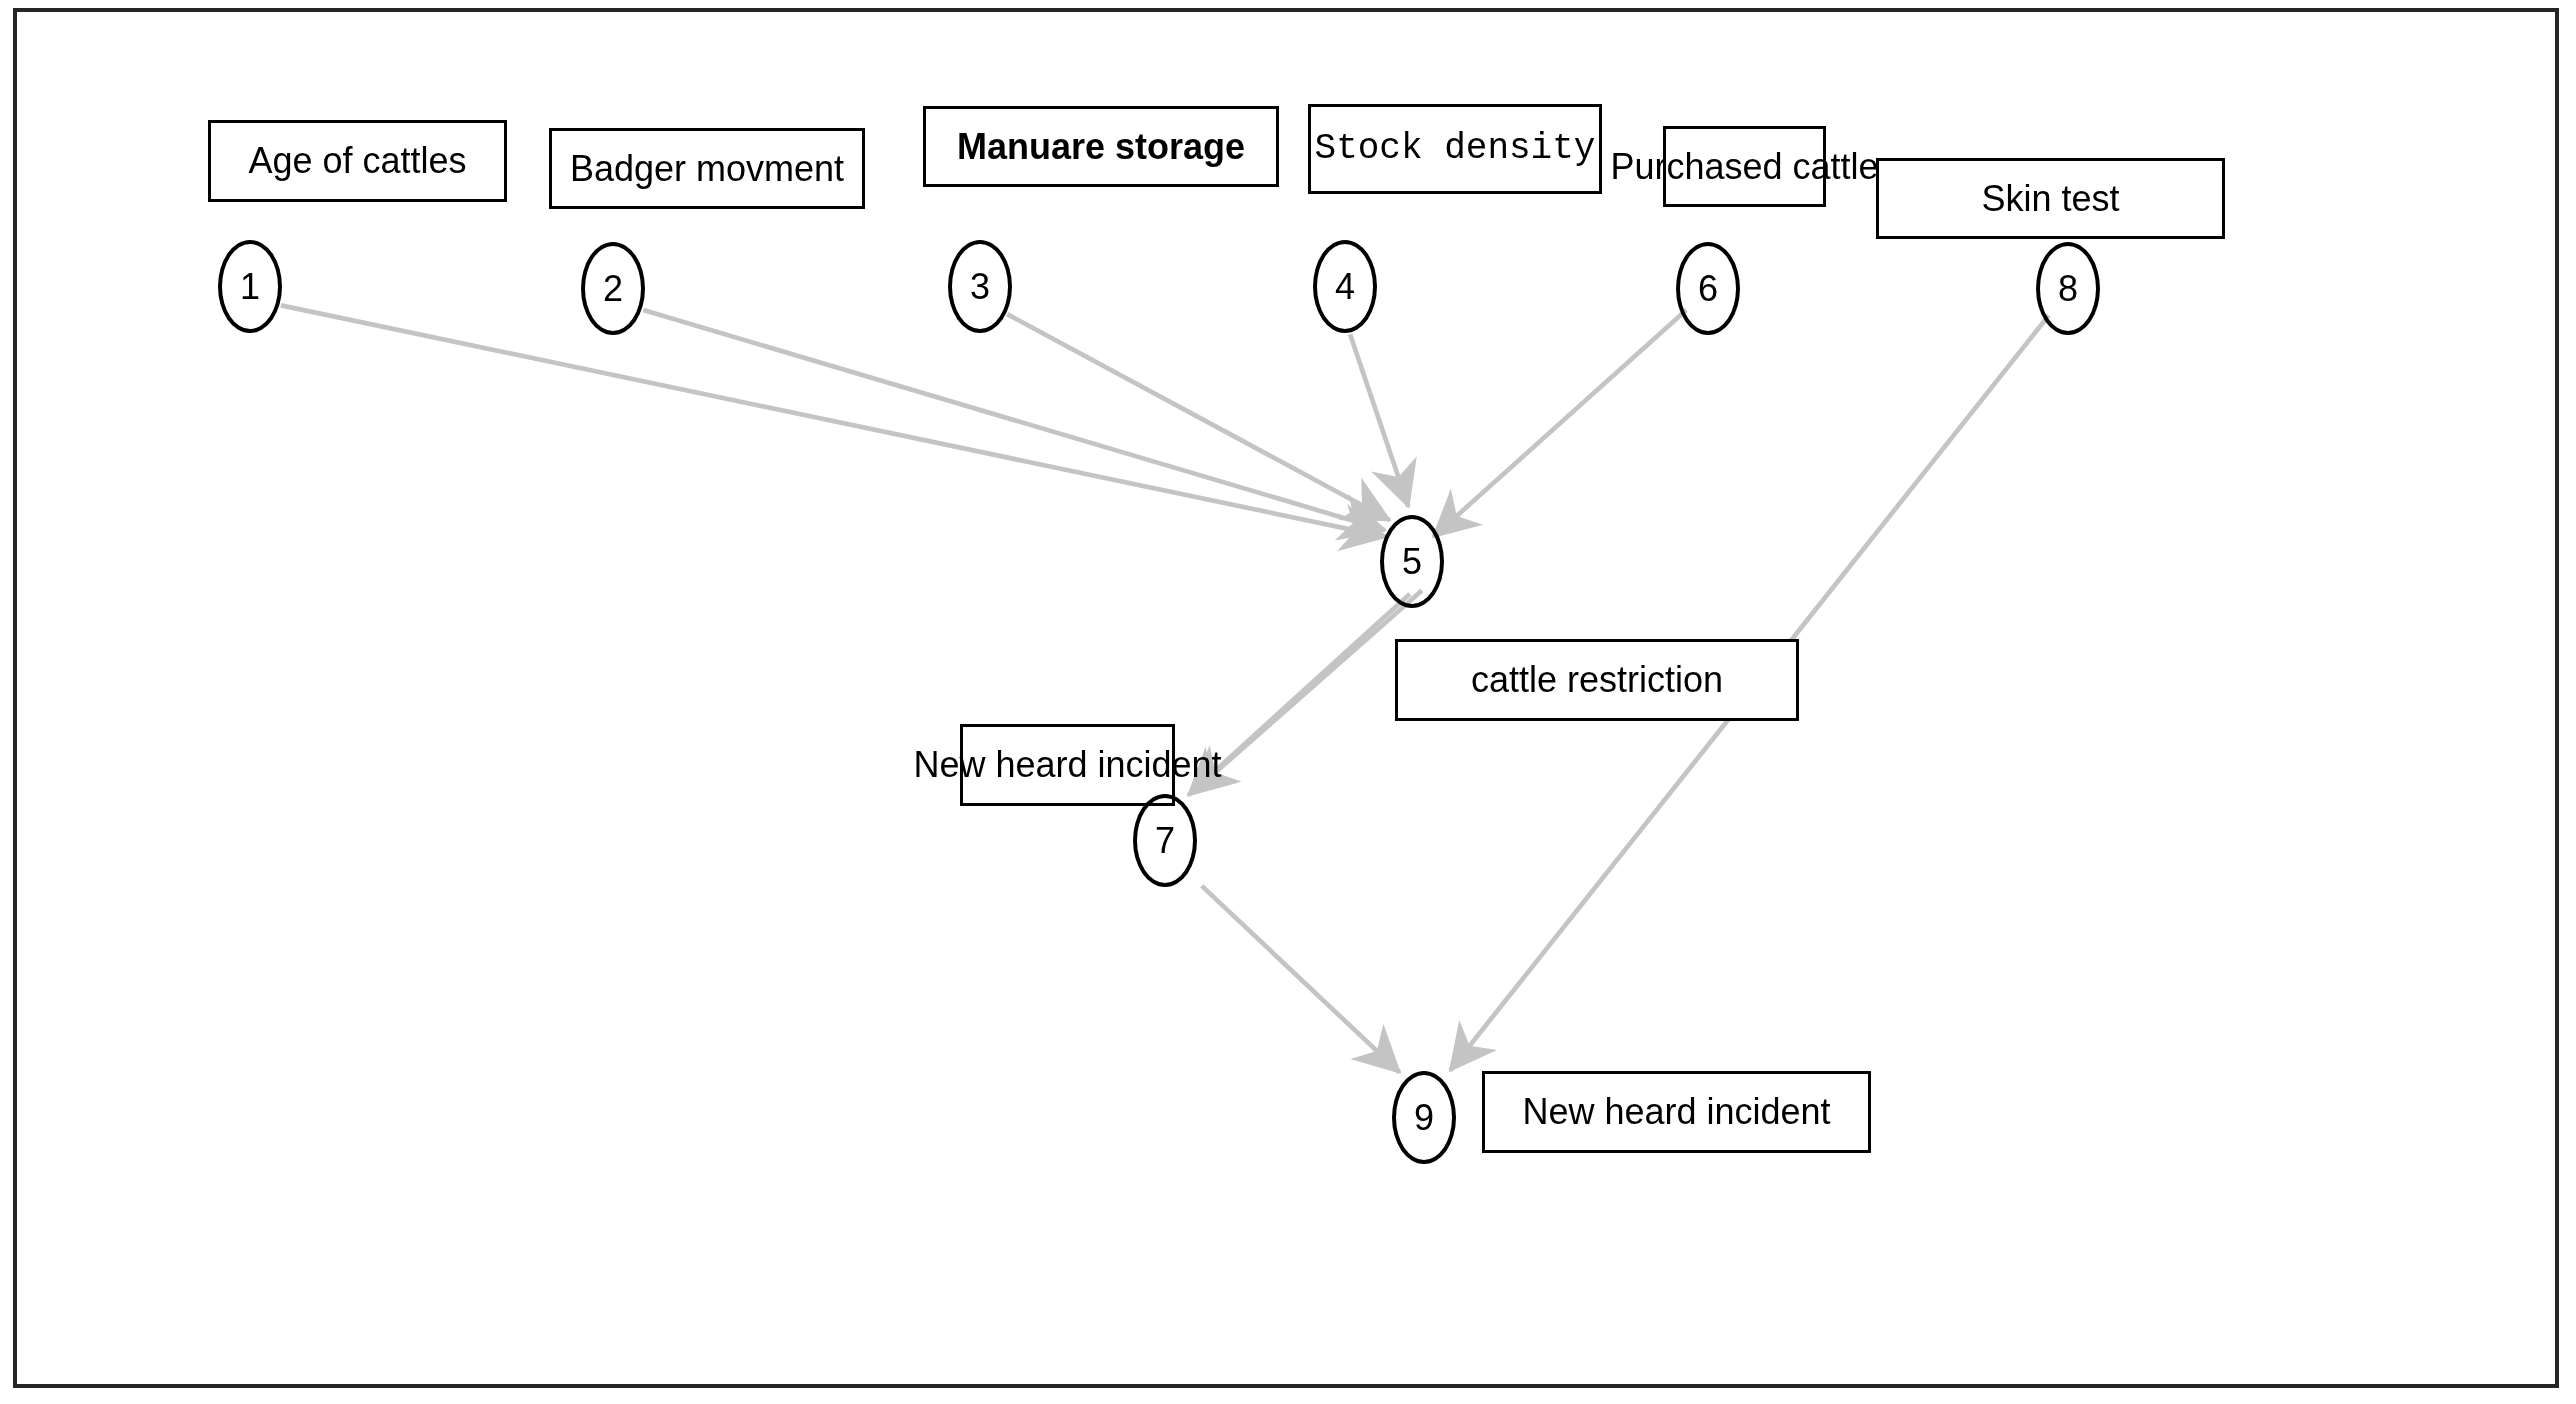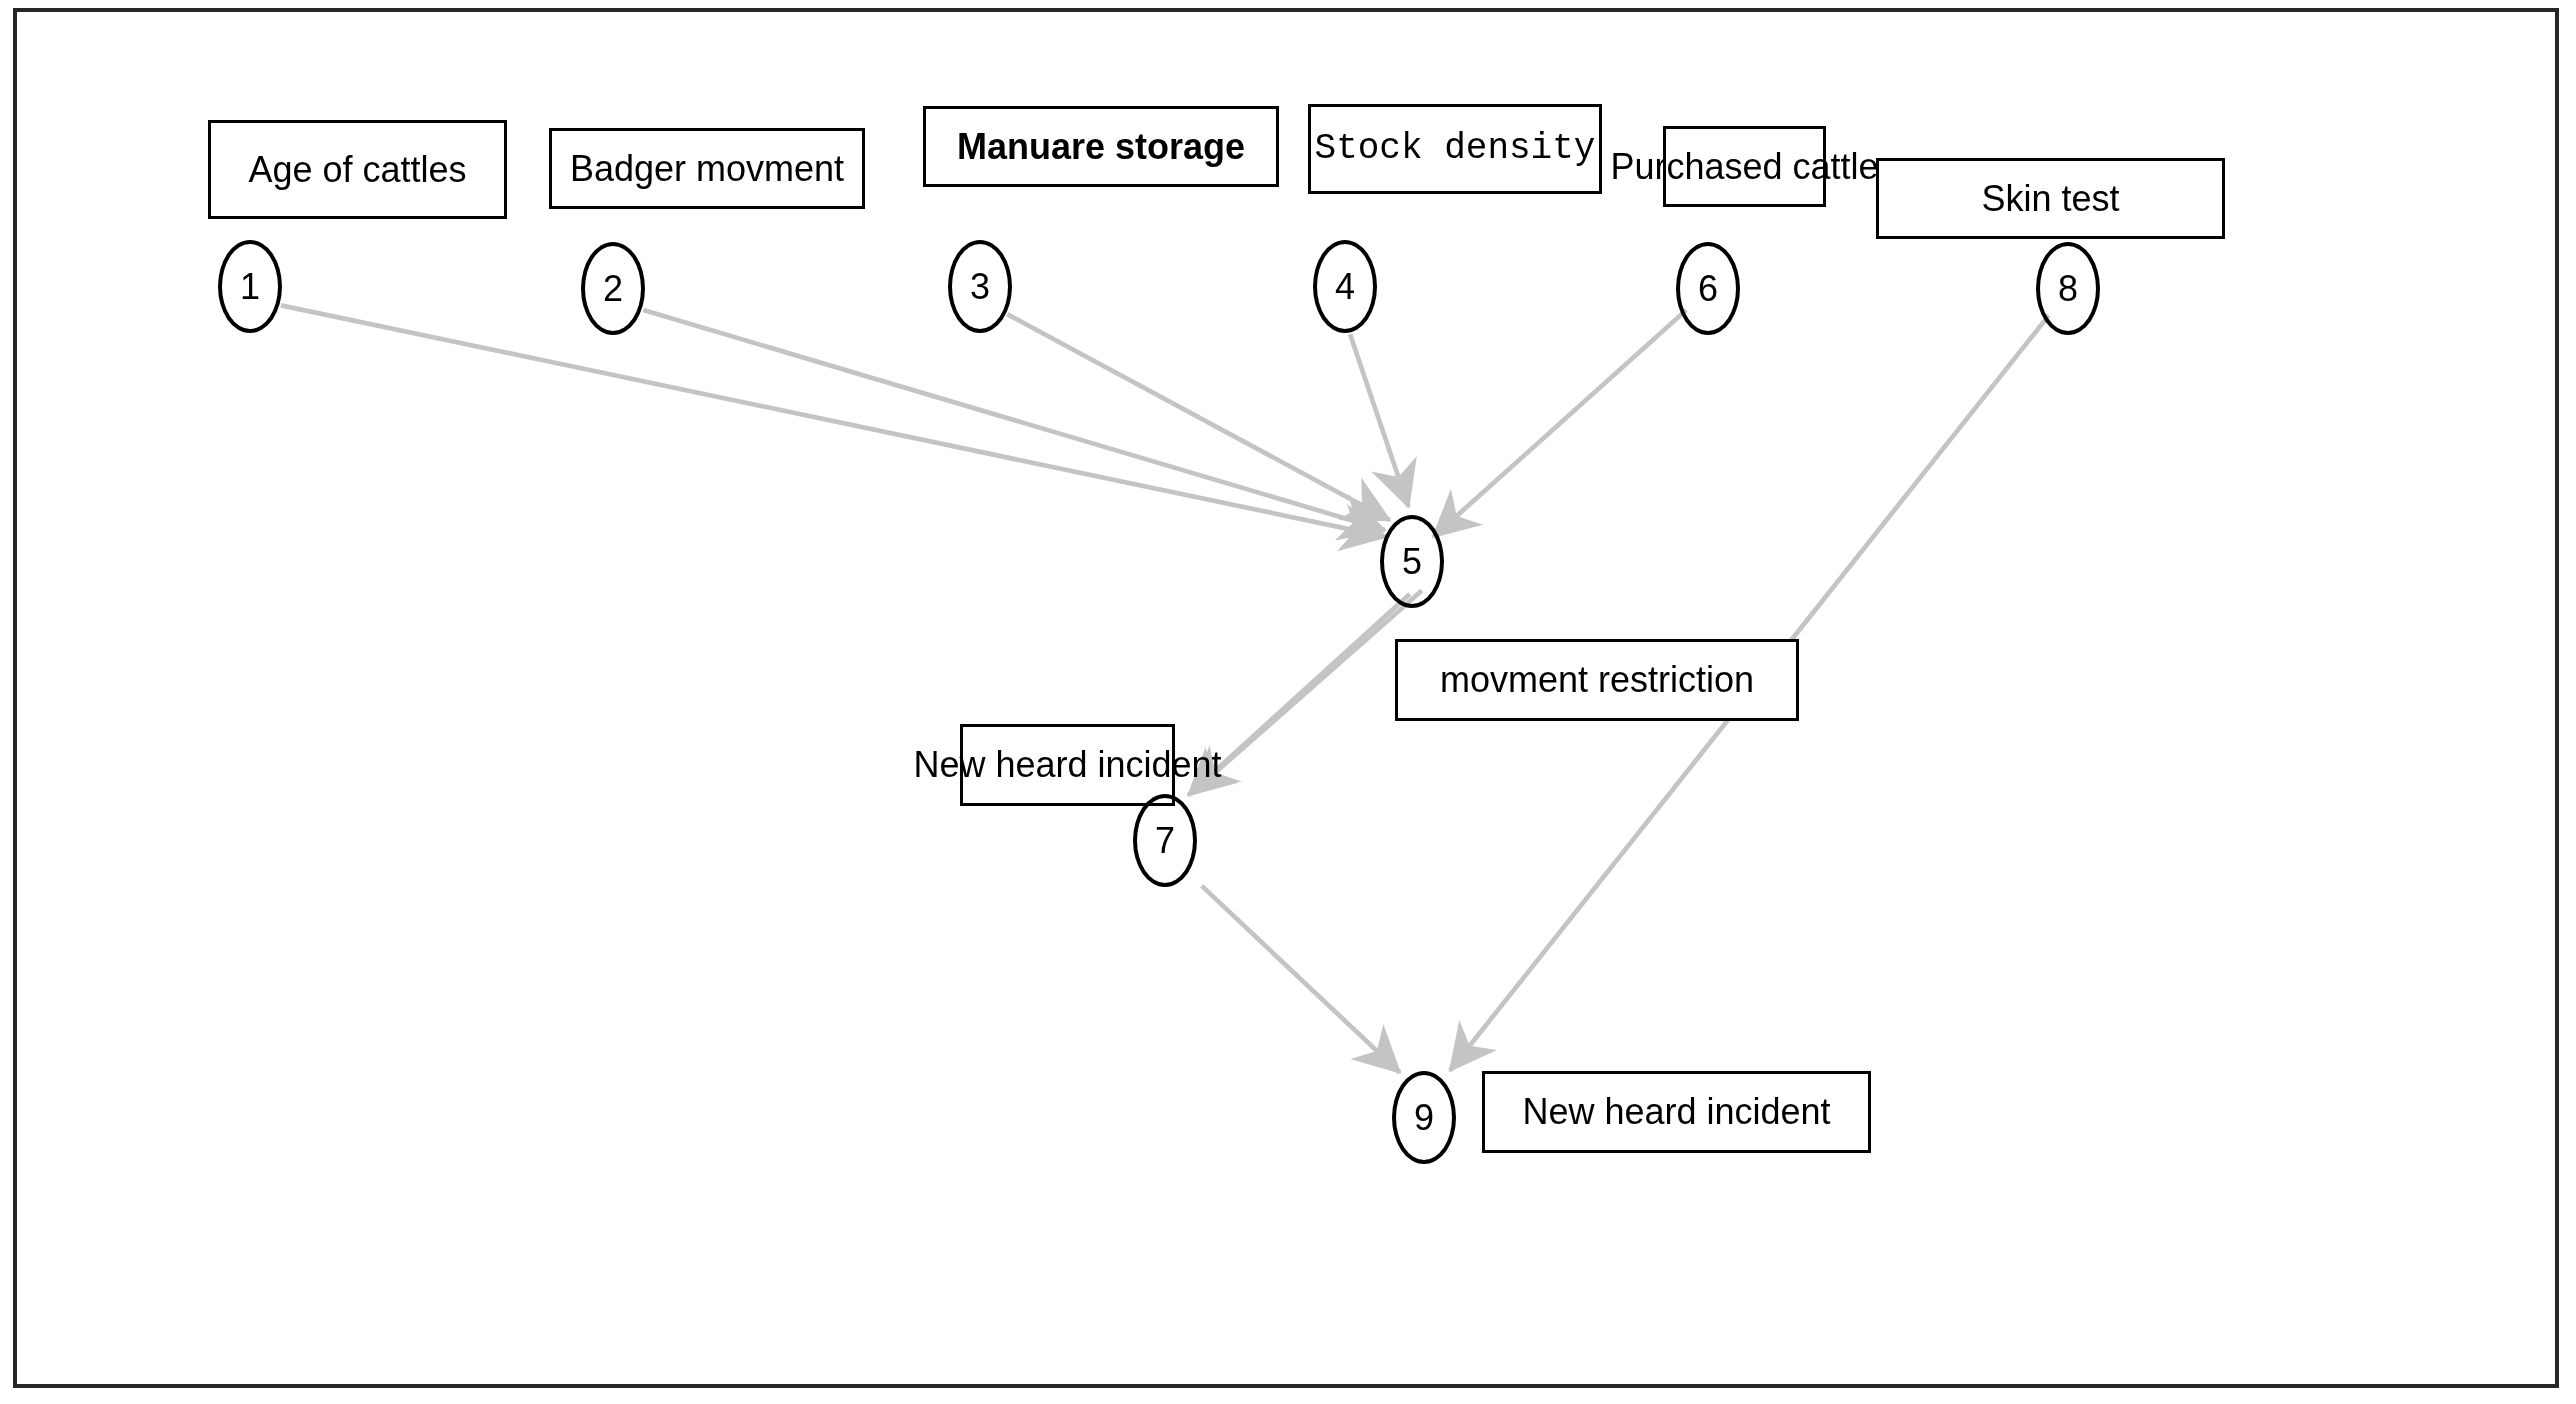--- a/index.html
+++ b/index.html
@@ -85,21 +85,21 @@
       <line x1="1500" y1="468" x2="2070" y2="775"></line>
       <line x1="2011" y1="498" x2="2098" y2="755"></line>
       <line x1="2512" y1="462" x2="2135" y2="800"></line>
       <line x1="2118" y1="880" x2="1775" y2="1182"></line>
       <line x1="2100" y1="885" x2="1770" y2="1185"></line>
       <line x1="1790" y1="1320" x2="2085" y2="1598"></line>
       <line x1="3052" y1="470" x2="2160" y2="1595"></line>
     </g>
   </svg>
 
-  <div class="label-box" style="left:208px; top:120px; width:299px; height:99px;">
+  <div class="label-box" style="left:208px; top:120px; width:299px; height:82px;">
     <span>Age of cattles</span>
   </div>
 
   <div class="label-box" style="left:549px; top:128px; width:316px; height:81px;">
     <span>Badger movment</span>
   </div>
 
   <div class="label-box" style="left:923px; top:106px; width:356px; height:81px;font-weight:bold;">
     <span>Manuare storage</span>
   </div>
@@ -110,21 +110,21 @@
 
   <div class="label-box" style="left:1663px; top:126px; width:163px; height:81px;text-align:center;">
     <span>Purchased cattle</span>
   </div>
 
   <div class="label-box" style="left:1876px; top:142px; width:349px; height:81px;margin-top:16px;">
     <span>Skin test</span>
   </div>
 
   <div class="label-box" style="left:1395px; top:639px; width:404px; height:82px;">
-    <span>movment restriction</span>
+    <span>cattle restriction</span>
   </div>
 
   <div class="label-box" style="left:960px; top:724px; width:215px; height:82px;">
     <span>New heard incident</span>
   </div>
 
   <div class="label-box" style="left:1482px; top:1071px; width:389px; height:82px;">
 
     <span>New heard incident</span>
   </div>

